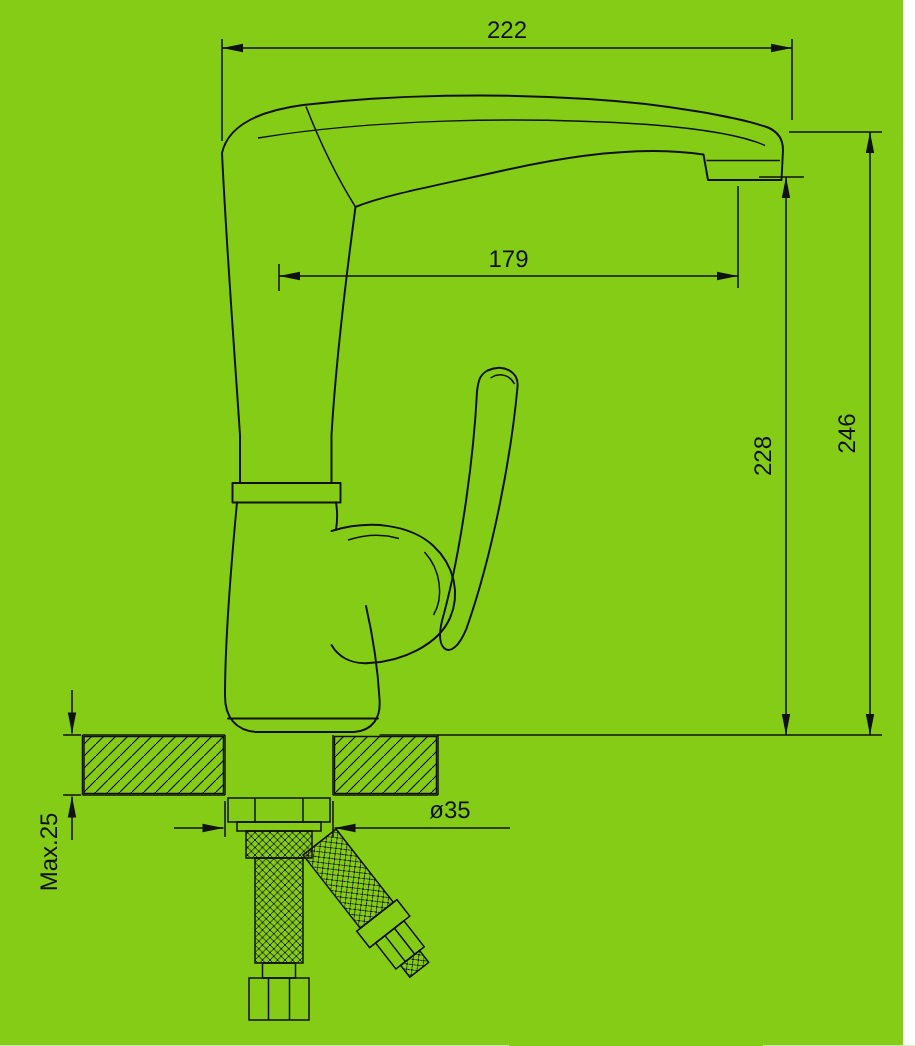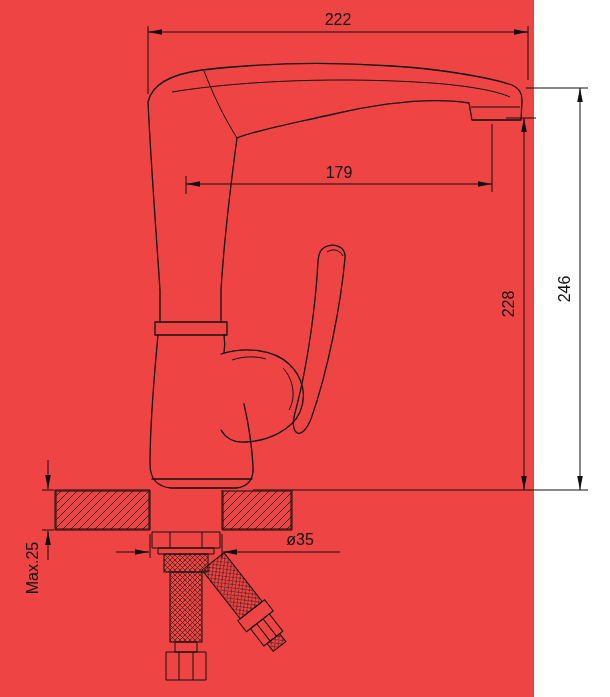--- a/index.html
+++ b/index.html
@@ -1,23 +1,23 @@
 <!DOCTYPE html>
 <html><head>
 <meta charset="utf-8">
 <style>
   html, body {
     margin: 0;
     padding: 0;
     background: #ffffff;
   }
   .canvas {
-    width: 534px;
+    width: 602px;
     height: 697px;
-    background: #ef4444;
+    background: #84cc16;
     position: relative;
     font-family: "Liberation Sans", sans-serif;
   }
   svg { display: block; }
   .outline {
     fill: none;
     stroke: #111111;
     stroke-width: 1.3;
     stroke-linecap: round;
     stroke-linejoin: round;

